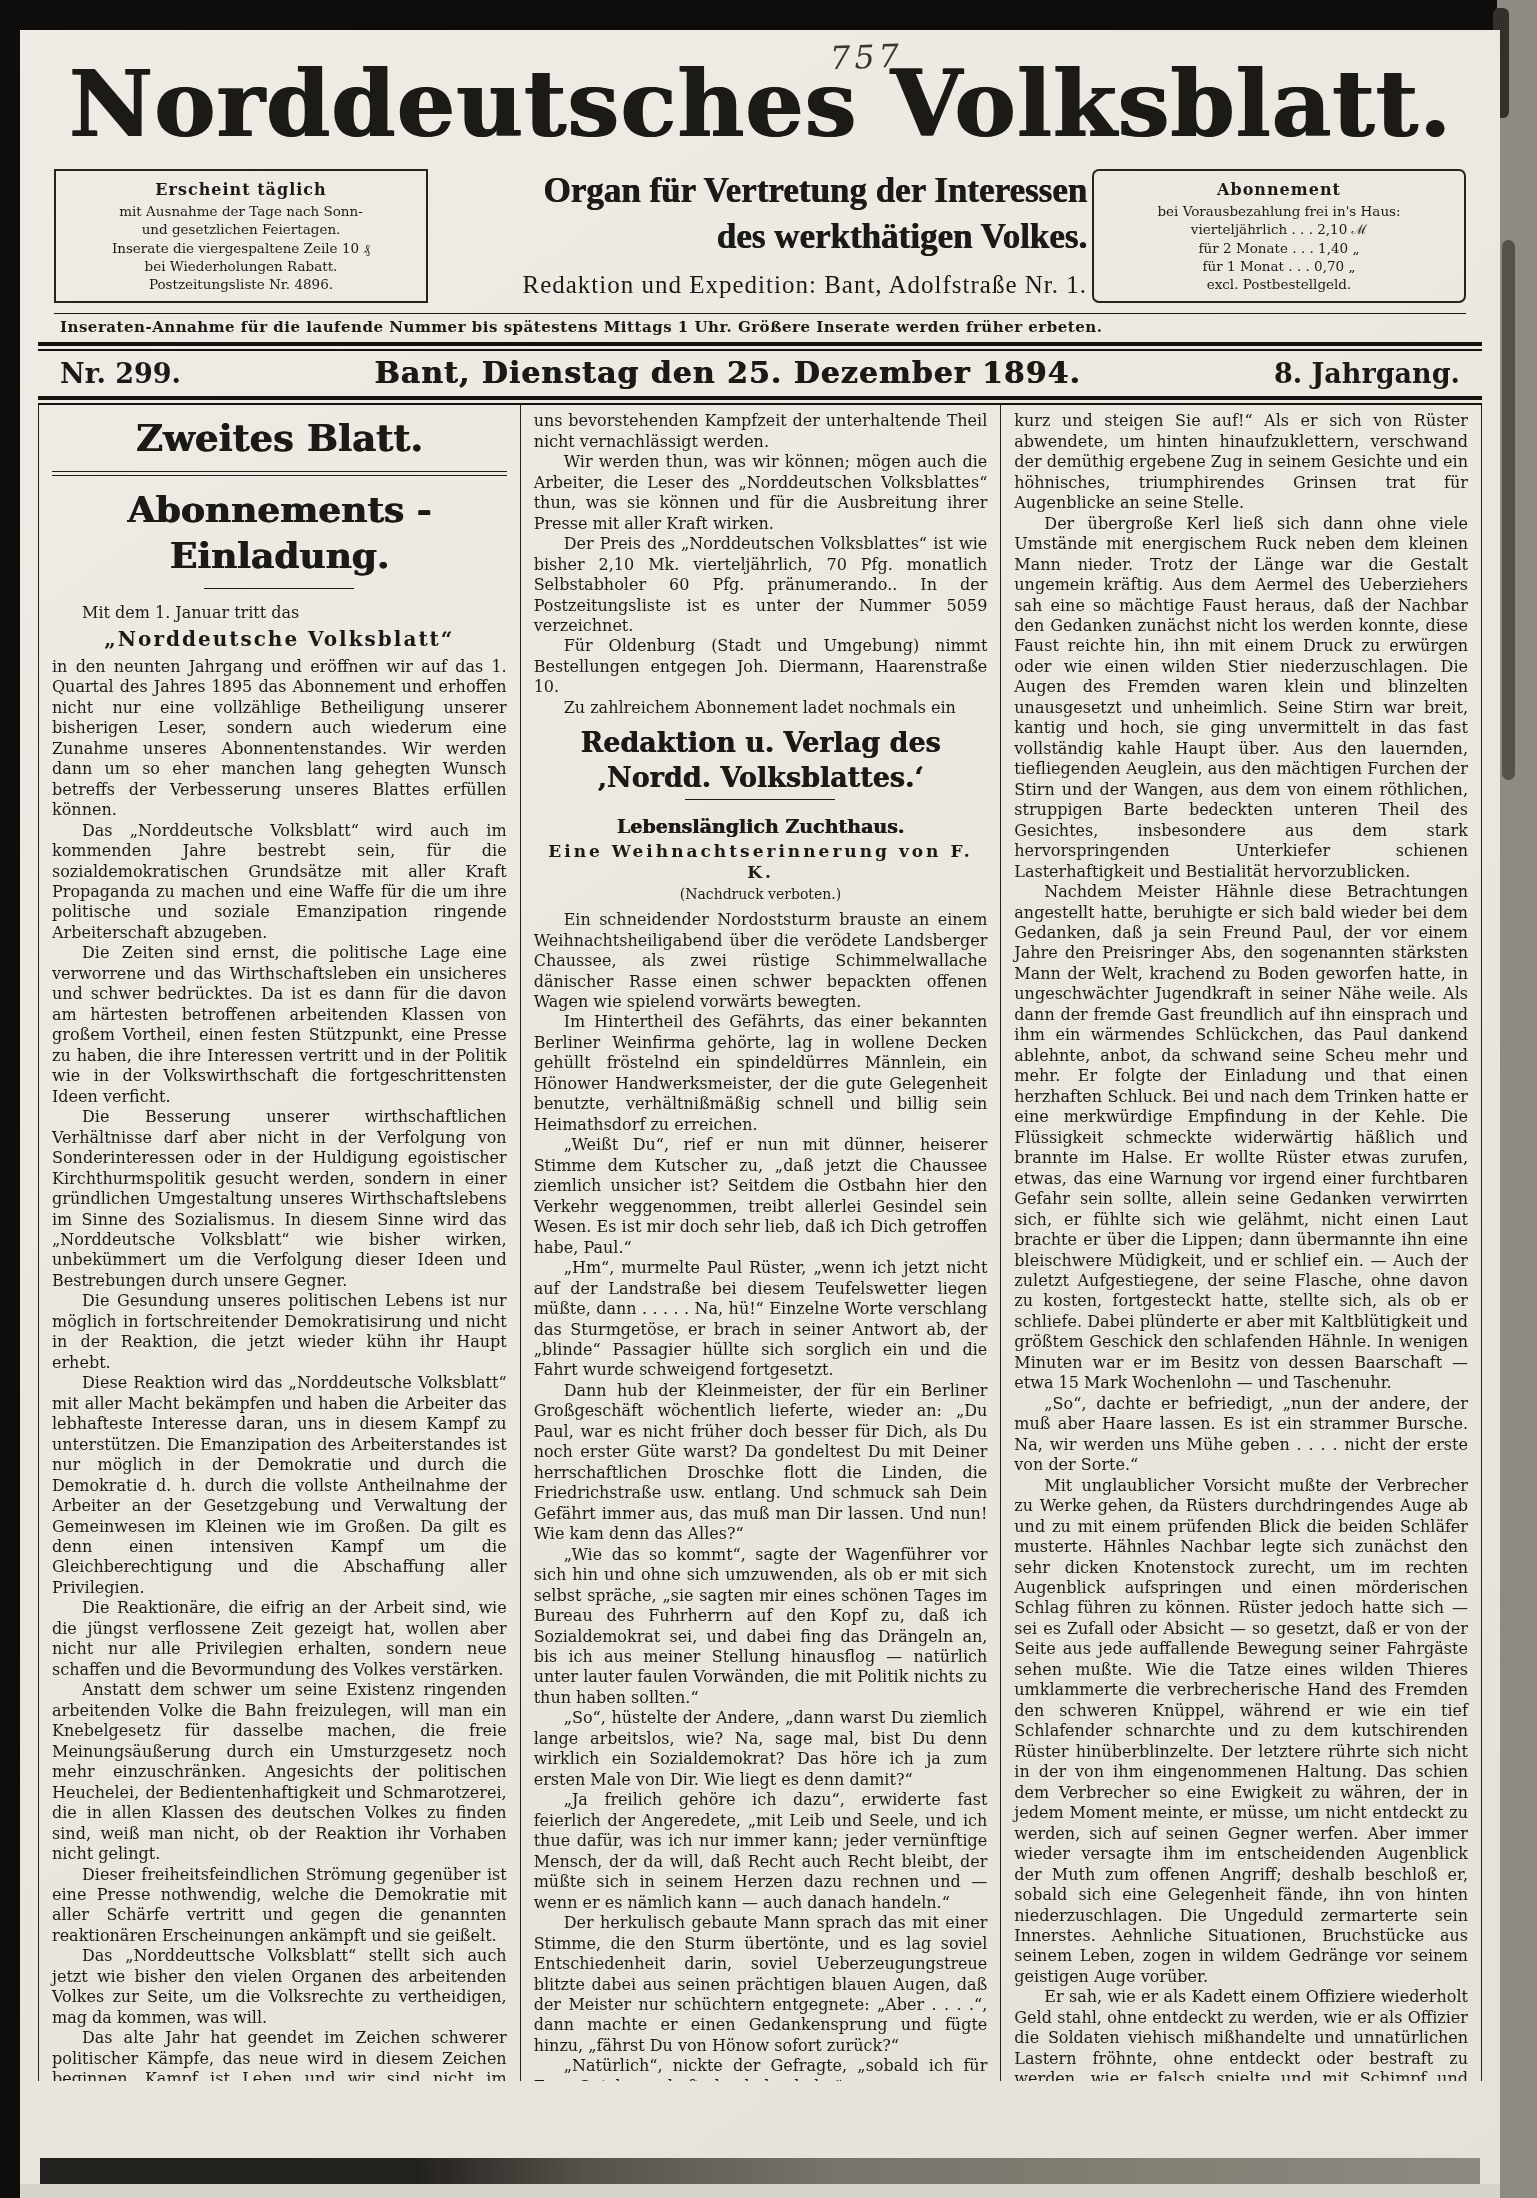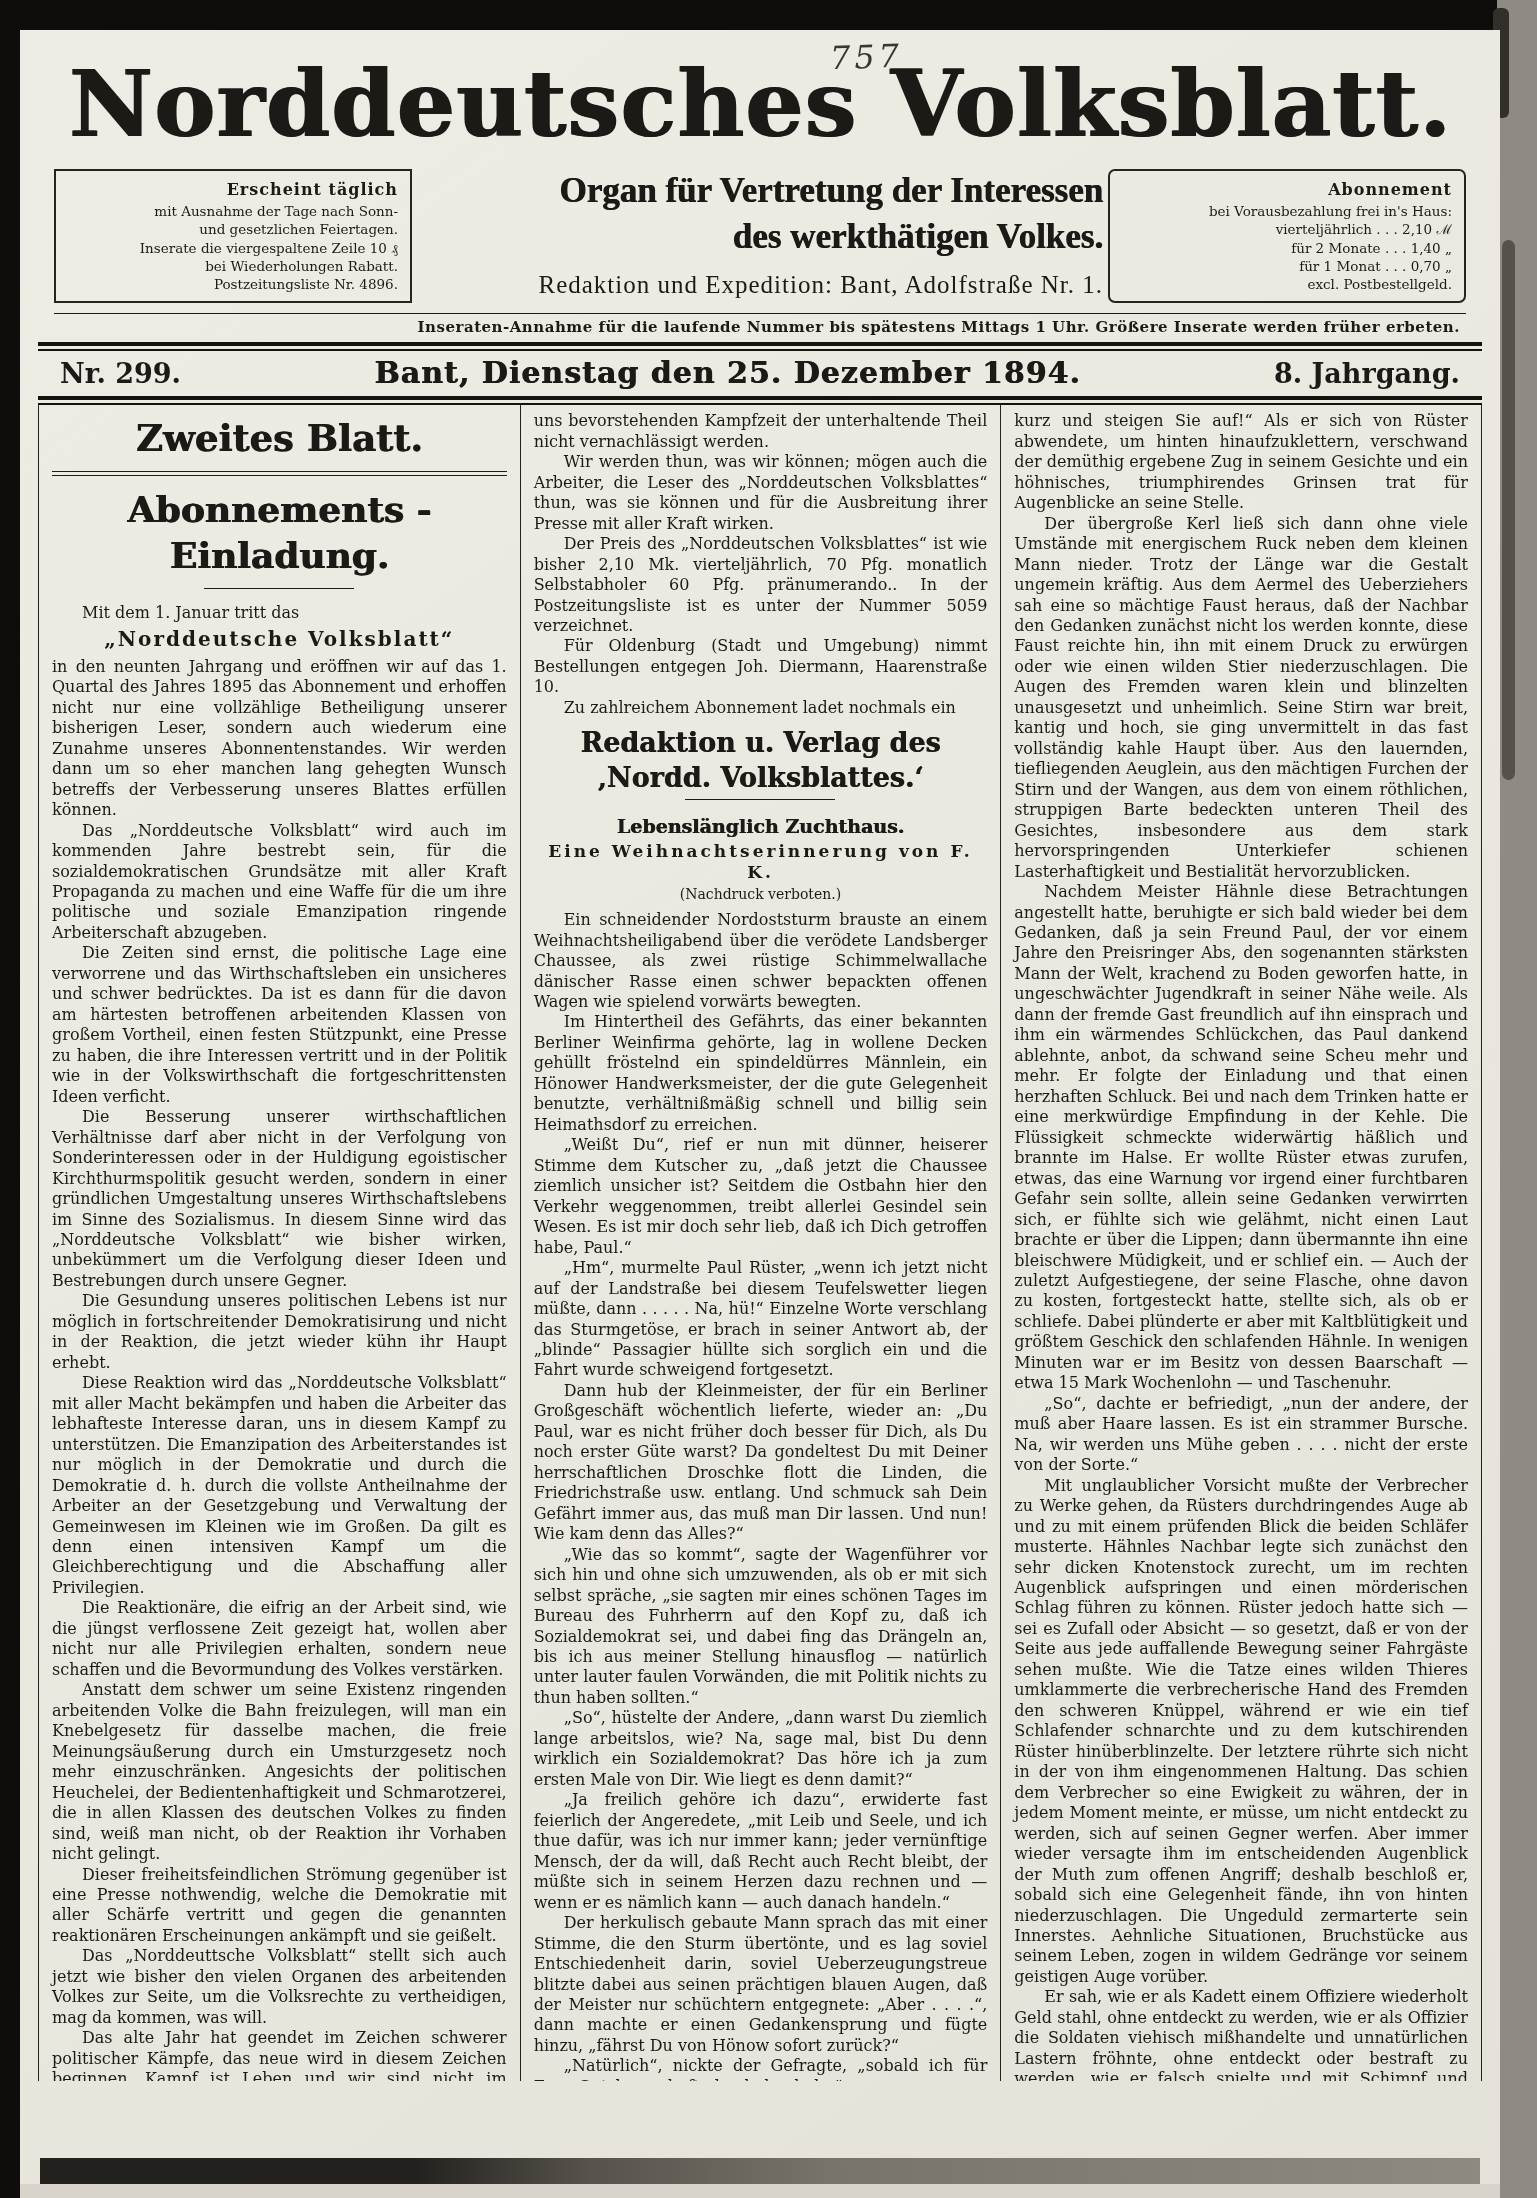--- a/index.html
+++ b/index.html
@@ -12,32 +12,32 @@
   .rightband{position:absolute;right:0;top:0;width:40px;height:2198px;background:#8f8b84;}
   .rightstreak{position:absolute;right:22px;top:240px;width:13px;height:540px;border-radius:8px;background:#55524b;}
   .rightmark{position:absolute;right:28px;top:8px;width:16px;height:110px;border-radius:6px;background:#33302b;}
   .paper{position:absolute;left:20px;top:30px;width:1480px;height:2168px;
         background:linear-gradient(145deg,#efece5 0%,#eae7df 55%,#e4e1d8 100%);}
   .handwritten{position:absolute;left:810px;top:8px;font-size:32px;font-style:italic;
         letter-spacing:4px;color:#3a3731;transform:rotate(-2deg);}
   .masthead{margin:26px 30px 0;text-align:center;font-size:92px;line-height:1.05;font-weight:bold;
         letter-spacing:1px;text-shadow:1.5px 0 0 currentColor;white-space:nowrap;}
   .headrow{display:flex;margin:16px 34px 0;align-items:stretch;}
-  .infobox{border:2px solid #26241f;padding:8px 12px;font-size:13.5px;line-height:1.35;
-        text-align:right;align-self:center;}
+  .infobox{border:2px solid #26241f;padding:8px 20px;font-size:13.5px;line-height:1.35;
+        text-align:center;align-self:center;}
   .leftbox{width:330px;}
   .rightbox{width:330px;border-radius:7px;}
   .boxtitle{font-weight:bold;font-size:16px;letter-spacing:1px;margin-bottom:2px;}
   .boxline{white-space:nowrap;}
   .centerhead{flex:1;text-align:right;padding:0 5px;font-family:Liberation Serif, serif;}
   .sub1{font-size:35px;font-weight:bold;margin-top:2px;text-shadow:.7px 0 0 currentColor;}
   .sub2{font-size:35px;font-weight:bold;margin-top:6px;text-shadow:.7px 0 0 currentColor;}
   .redaktion{font-size:25px;margin-top:14px;letter-spacing:1px;}
   .thinrule{border-top:1.5px solid #1c1a16;margin:10px 34px 0;}
-  .inserate{text-align:right;font-size:15px;font-weight:bold;margin:4px 40px 0;letter-spacing:.5px;}
+  .inserate{text-align:left;font-size:15px;font-weight:bold;margin:4px 40px 0;letter-spacing:.5px;}
   .dblrule{border-top:4px solid #15130f;border-bottom:2px solid #15130f;height:3px;margin:6px 18px 0;}
   .dateline{display:flex;justify-content:space-between;align-items:baseline;margin:4px 40px;font-weight:bold;}
   .issue{font-size:27px;}
   .datecenter{font-size:30px;letter-spacing:1px;text-shadow:.7px 0 0 currentColor;}
   .volume{font-size:27px;}
   .cols{display:flex;margin:0 18px;height:1676px;overflow:hidden;
         border-left:1px solid #24221d;border-right:1px solid #24221d;}
   .col{width:33.333%;box-sizing:border-box;padding:6px 13px 0;font-size:16px;line-height:1.28;
         text-align:justify;}
   .col + .col{border-left:1px solid #24221d;}

